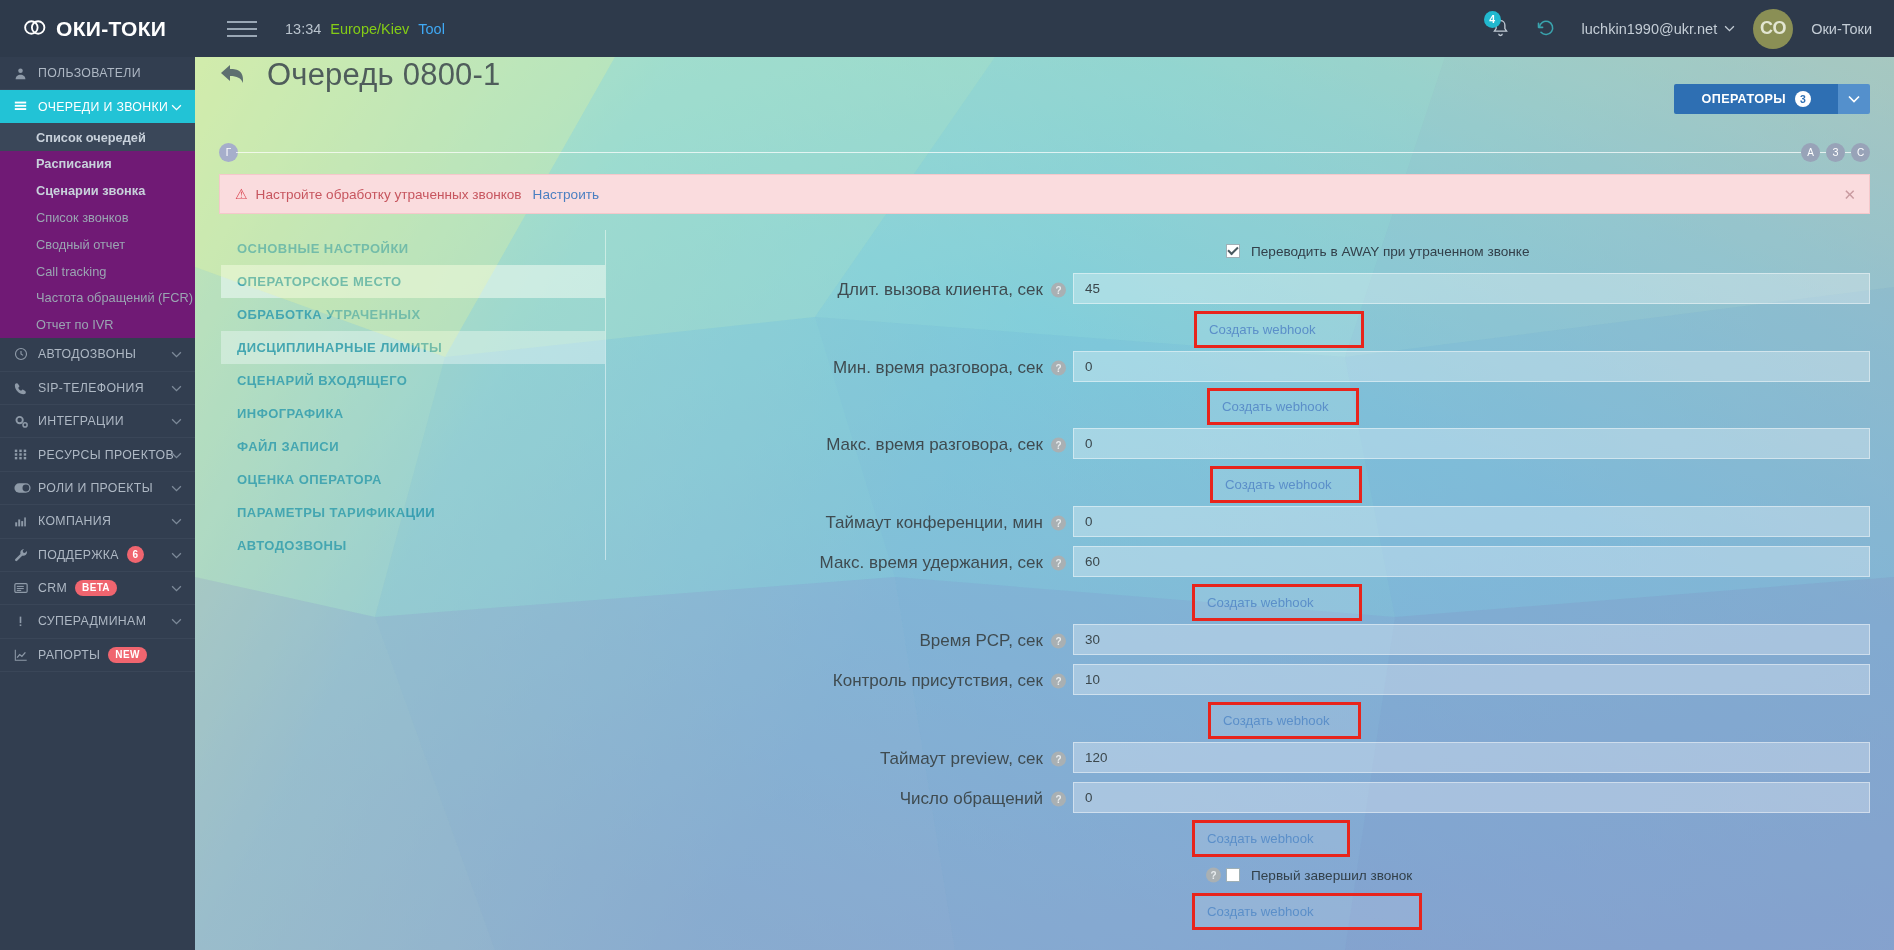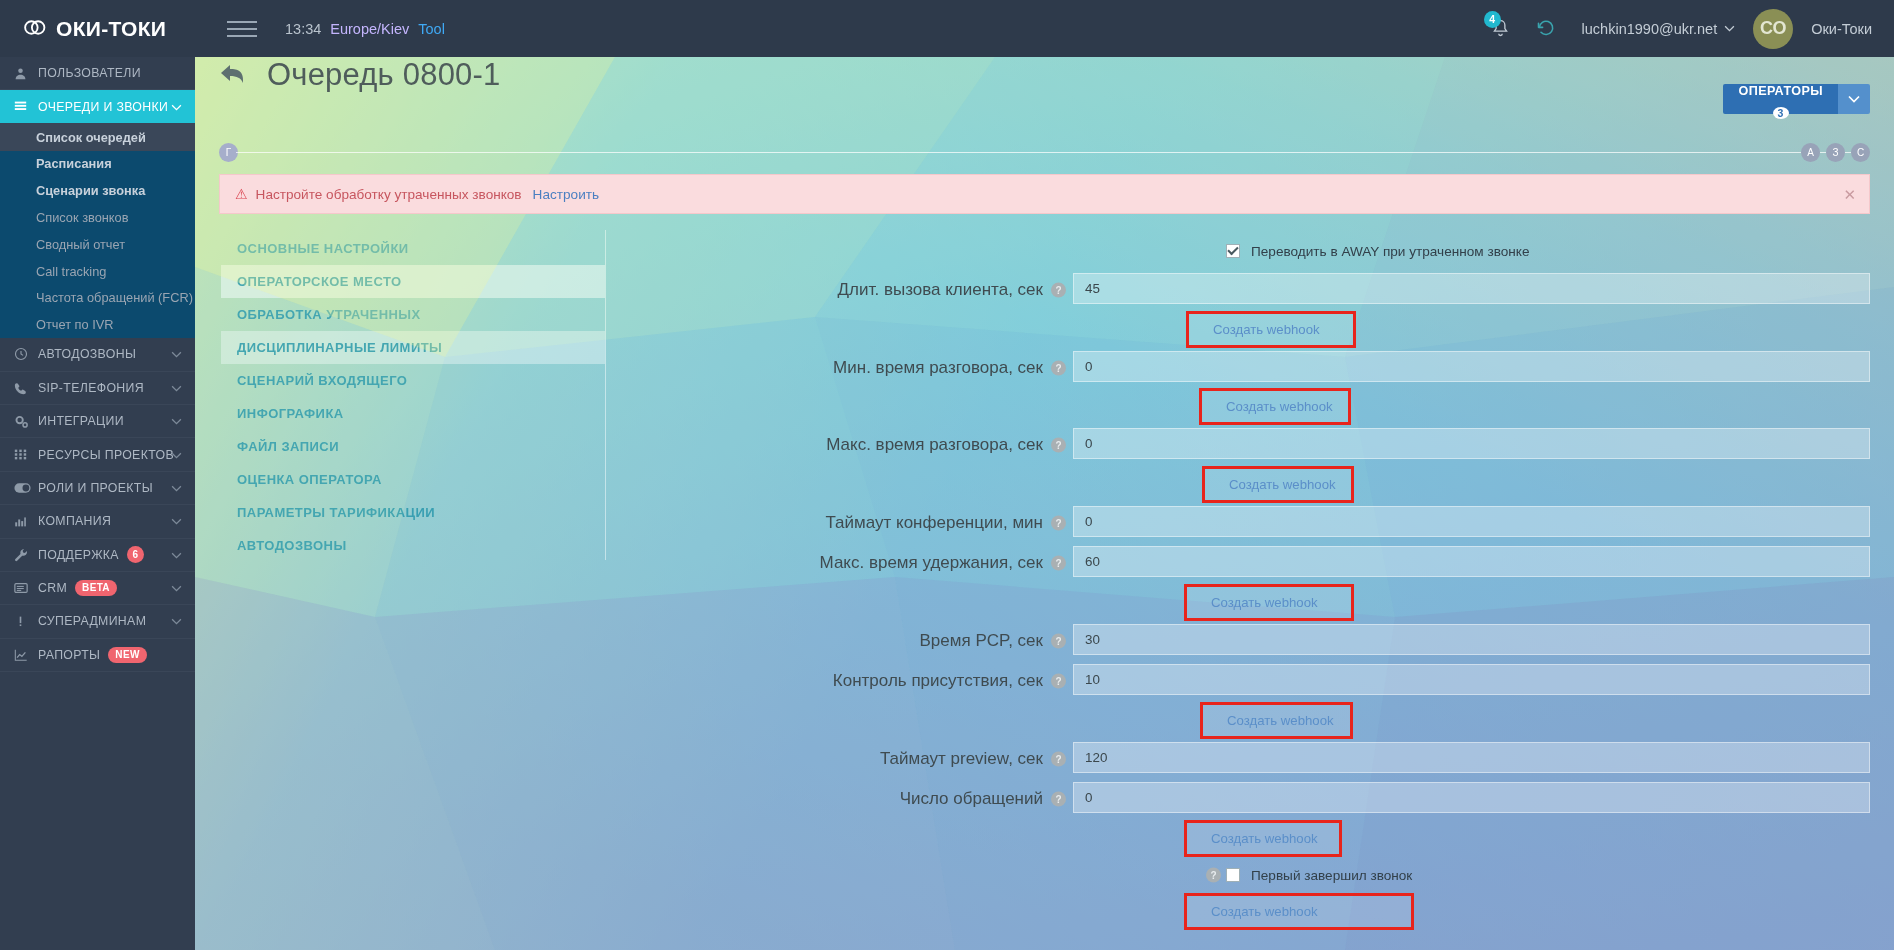--- a/index.html
+++ b/index.html
@@ -23,21 +23,21 @@
     padding-left: 22px; gap: 9px;
   }
   .brand-logo { width: 25px; height: 25px; flex: none; }
   .brand-name {
     color: #ffffff; font-size: 21px; font-weight: bold;
     letter-spacing: .3px; white-space: nowrap;
   }
   .hamburger { width: 34px; height: 26px; margin-left: -8px; display:flex; flex-direction: column; justify-content: center; gap:5px; cursor: pointer;}
   .hamburger i { display:block; height: 2px; background: #9aa7b5; width: 30px; }
   .clock { margin-left: 24px; color: #b9c3cd; font-size: 14.5px; display:flex; gap:9px; align-items:center;}
-  .clock .tz { color: #c4b5fd; }
+  .clock .tz { color: #84cc16; }
   .clock .tool { color: #3fa9f5; }
   .topbar-right {
     margin-left: auto; display: flex; align-items: center; gap: 0px;
     padding-right: 22px; height: 57px;
   }
   .bell-wrap { position: relative; width: 46px; height: 57px; display:flex; align-items:center; justify-content:center; cursor:pointer;}
   .bell-badge {
     position: absolute; top: 11px; left: 6px;
     background: #21b8cf; color: #fff; font-size: 10.5px; font-weight: bold;
     border-radius: 50%; width: 17px; height: 17px; line-height: 17px; text-align: center;
@@ -79,21 +79,21 @@
     border-radius: 9px; padding: 2px 7px; line-height: 1.2;
   }
   .badge-round {
     display: inline-flex; align-items:center; justify-content:center; margin-left: 8px;
     background: #f0656f; color: #fff; font-size: 10px; font-weight: bold;
     border-radius: 50%; width: 17px; height: 17px;
   }
   .subnav-item {
     display: flex; align-items: center; height: 26.8px; padding-left: 36px;
     color: #9aa5b2; font-size: 12.8px; cursor: pointer; white-space: nowrap;
-    background: #0c4a6e;
+    background: #701a75;
   }
   .subnav-item.bold { color: #c8d1db; font-weight: bold; }
   .subnav-item.current { background: #3a4759; }
 
   
   .main {
     position: absolute; top: 57px; left: 195px; width: 1699px; height: 893px;
     overflow: hidden;
     background:
       linear-gradient(118deg, rgba(210,235,170,.95) 0%, rgba(160,222,205,.6) 22%, rgba(120,200,215,.35) 45%, rgba(130,170,210,.45) 72%, rgba(140,155,200,.55) 100%),
@@ -102,23 +102,23 @@
   .poly { position: absolute; inset: 0; pointer-events: none; }
 
   .page-head { position: relative; height: 86px; padding-left: 22px; display: flex; align-items: flex-start; gap: 18px;}
   .back-arrow { width: 32px; height: 32px; color: #5e7070; cursor: pointer; }
   .page-title {
     font-size: 31px; color: #4f5d5b; font-weight: 400; letter-spacing: .2px;
   }
   .ops-wrap { position: absolute; right: 24px; top: 27px; display: flex; }
   .ops-btn {
     background: #2e6fb3; color: #fff; font-size: 12.6px; font-weight: bold;
-    letter-spacing: .4px; height: 30px; padding: 0 15px;
+    letter-spacing: .4px; height: 30px; padding: 0 27px;
     display: flex; align-items: center; gap: 9px; cursor: pointer;
-    border-top-left-radius: 2px; border-bottom-left-radius: 2px; flex-direction: column;
+    border-top-left-radius: 2px; border-bottom-left-radius: 2px;
   }
   .ops-btn .cnt {
     background: #fff; color: #2e6fb3; border-radius: 50%;
     width: 16px; height: 16px; font-size: 10.5px;
     display: flex; align-items: center; justify-content: center;
   }
   .ops-caret {
     background: #5490cc; color: #fff; width: 32px; height: 30px;
     display: flex; align-items: center; justify-content: center; cursor: pointer;
     border-top-right-radius: 2px; border-bottom-right-radius: 2px;
@@ -205,24 +205,24 @@
     transform: rotate(-45deg) translate(1px,-1px);
   }
   .check-label {
     position: absolute; font-size: 13.6px; color: #32404a;
     top: 50%; transform: translateY(-50%); white-space: nowrap;
   }
 
   .webhook-row { position: relative; height: 37px; }
   .webhook-link {
     position: absolute; top: 0; height: 37px;
-    display: flex; align-items: center; padding-left: 24px;
+    display: flex; align-items: center; padding-left: 12px;
     color: #5b8fc9; font-size: 13.2px; cursor: pointer;
     background: rgba(255,255,255,.13);
-    border: 3px solid #e8241c; white-space: nowrap;
+    border: 3px solid #e8241c; white-space: nowrap; margin-left: 8px;
   }
 </style>
 </head>
 <body>
 
 <div id="app">
 
   <div class="topbar">
     <div class="brand">
       <svg class="brand-logo" viewBox="0 0 24 24">

